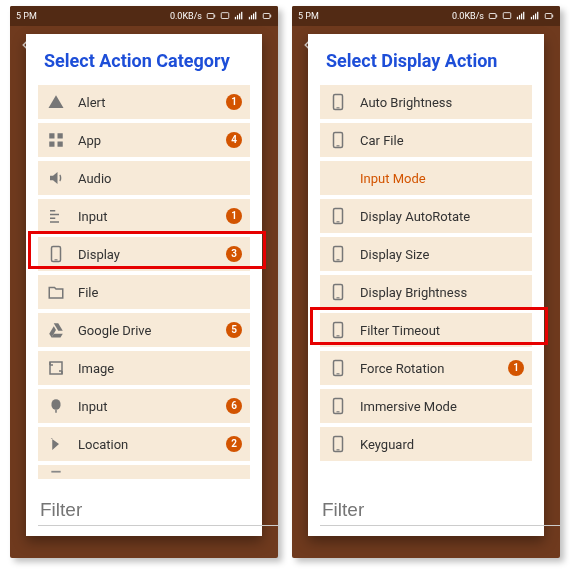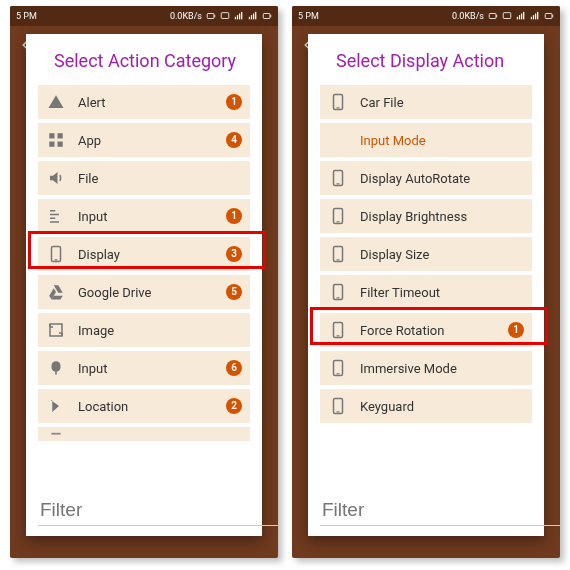--- a/index.html
+++ b/index.html
@@ -39,23 +39,23 @@
   }
   .dialog {
     position: absolute;
     left: 16px; right: 16px; top: 28px; bottom: 22px;
     background: #fff;
     box-shadow: 0 6px 12px rgba(0,0,0,0.35);
     display: flex; flex-direction: column;
     padding: 14px 12px 10px 12px;
   }
   .dialog-title {
-    font-size: 18px; font-weight: 400;
-    color: #a21caf;
-    margin: 2px 2px 14px 16px;
+    font-size: 18px; font-weight: 700;
+    color: #1d4ed8;
+    margin: 2px 2px 14px 6px;
   }
   .list {
     flex: 1 1 auto;
     overflow: hidden;
     display: flex; flex-direction: column;
     gap: 4px;
   }
   .row {
     background: #f7ead8;
     height: 34px;
@@ -227,39 +227,47 @@
             </span>
             <span class="label">App</span>
             <span class="badge">4</span>
           </div>
           <div class="row">
             <span class="icon-slot">
               <svg viewBox="0 0 24 24">
                 <use href="#ic-audio"></use>
               </svg>
             </span>
-            <span class="label">File</span>
+            <span class="label">Audio</span>
           </div>
           <div class="row">
             <span class="icon-slot">
               <svg viewBox="0 0 24 24">
                 <use href="#ic-code"></use>
               </svg>
             </span>
             <span class="label">Input</span>
             <span class="badge">1</span>
           </div>
           <div class="row">
             <span class="icon-slot">
               <svg viewBox="0 0 24 24">
                 <use href="#ic-display"></use>
               </svg>
             </span>
             <span class="label">Display</span>
             <span class="badge">3</span>
+          </div>
+          <div class="row">
+            <span class="icon-slot">
+              <svg viewBox="0 0 24 24">
+                <use href="#ic-file"></use>
+              </svg>
+            </span>
+            <span class="label">File</span>
           </div>
           <div class="row">
             <span class="icon-slot">
               <svg viewBox="0 0 24 24">
                 <use href="#ic-gdrive"></use>
               </svg>
             </span>
             <span class="label">Google Drive</span>
             <span class="badge">5</span>
           </div>
@@ -335,20 +343,28 @@
       </svg>
       <div class="dialog">
         <div class="dialog-title">Select Display Action</div>
         <div class="list">
           <div class="row">
             <span class="icon-slot">
               <svg viewBox="0 0 24 24">
                 <use href="#ic-display"></use>
               </svg>
             </span>
+            <span class="label">Auto Brightness</span>
+          </div>
+          <div class="row">
+            <span class="icon-slot">
+              <svg viewBox="0 0 24 24">
+                <use href="#ic-display"></use>
+              </svg>
+            </span>
             <span class="label">Car File</span>
           </div>
           <div class="row special">
             <span class="icon-slot">
               <svg viewBox="0 0 24 24">
                 <use href="#ic-display"></use>
               </svg>
             </span>
             <span class="label">Input Mode</span>
           </div>
@@ -359,29 +375,29 @@
               </svg>
             </span>
             <span class="label">Display AutoRotate</span>
           </div>
           <div class="row">
             <span class="icon-slot">
               <svg viewBox="0 0 24 24">
                 <use href="#ic-display"></use>
               </svg>
             </span>
+            <span class="label">Display Size</span>
+          </div>
+          <div class="row">
+            <span class="icon-slot">
+              <svg viewBox="0 0 24 24">
+                <use href="#ic-display"></use>
+              </svg>
+            </span>
             <span class="label">Display Brightness</span>
-          </div>
-          <div class="row">
-            <span class="icon-slot">
-              <svg viewBox="0 0 24 24">
-                <use href="#ic-display"></use>
-              </svg>
-            </span>
-            <span class="label">Display Size</span>
           </div>
           <div class="row">
             <span class="icon-slot">
               <svg viewBox="0 0 24 24">
                 <use href="#ic-display"></use>
               </svg>
             </span>
             <span class="label">Filter Timeout</span>
           </div>
           <div class="row">

